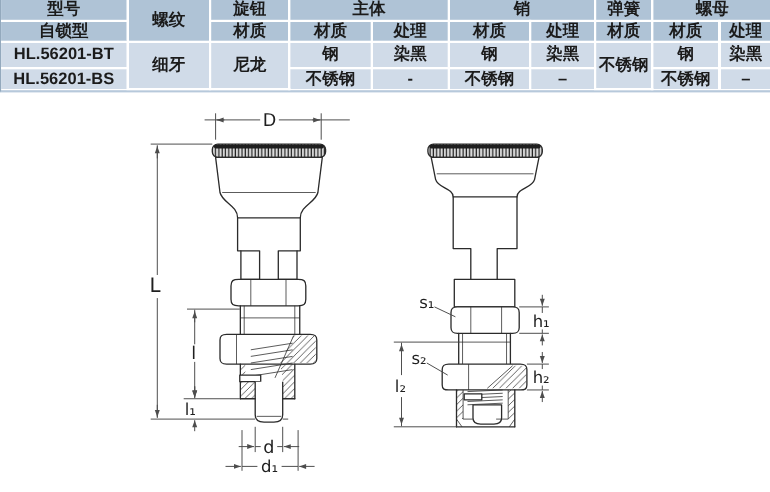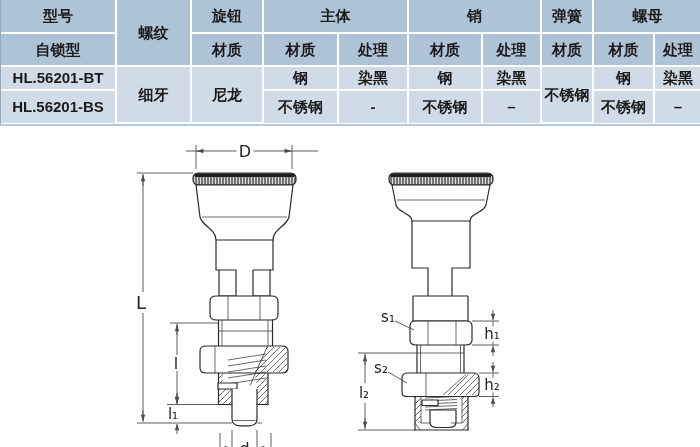--- a/index.html
+++ b/index.html
@@ -9,21 +9,21 @@
   table.spec td{
     border-right:2px solid #fff;border-bottom:2px solid #fff;
     text-align:center;vertical-align:middle;
     font-size:15px;font-weight:bold;color:#1b1b1b;
     padding:0;line-height:1.05;overflow:hidden;white-space:nowrap;
   }
   table.spec td:last-child{border-right:0;}
   table.spec tr.r-last td{border-bottom:0;}
   td.hdr{background:#afc3d6;}
   td.dat{background:#d0dbe8;}
-  tr{height:33px;}
+  tr{height:19px;}
   svg text{font-family:"DejaVu Sans","Liberation Sans",sans-serif;fill:#1f1f1f;}
   .ol{stroke:#2b2b2b;stroke-width:1.2;fill:none;stroke-linecap:round;stroke-linejoin:round;}
   .olf{stroke:#2b2b2b;stroke-width:1.2;fill:#ffffff;stroke-linejoin:round;}
   .thin{stroke:#2b2b2b;stroke-width:0.7;fill:none;}
   .dim{stroke:#4d4d4d;stroke-width:0.9;fill:none;}
   .hat{fill:url(#hatch);stroke:none;}
 </style>
 </head>
 <body>
 

